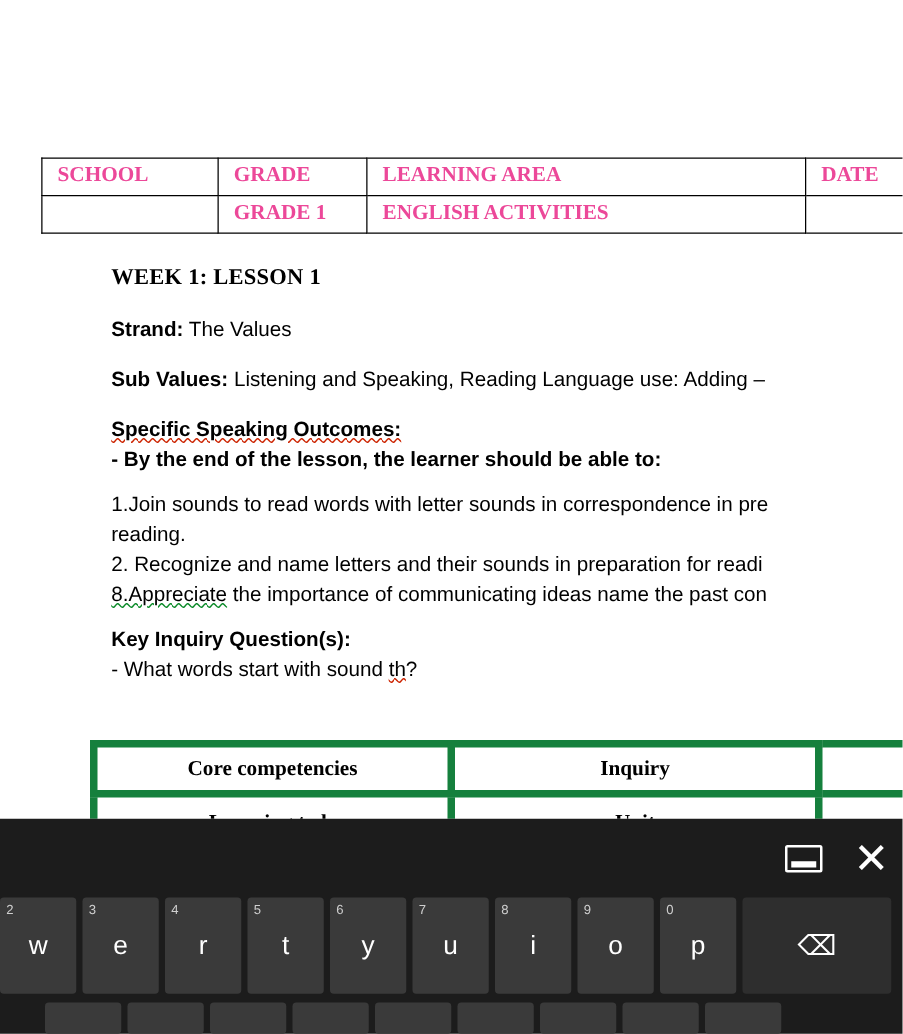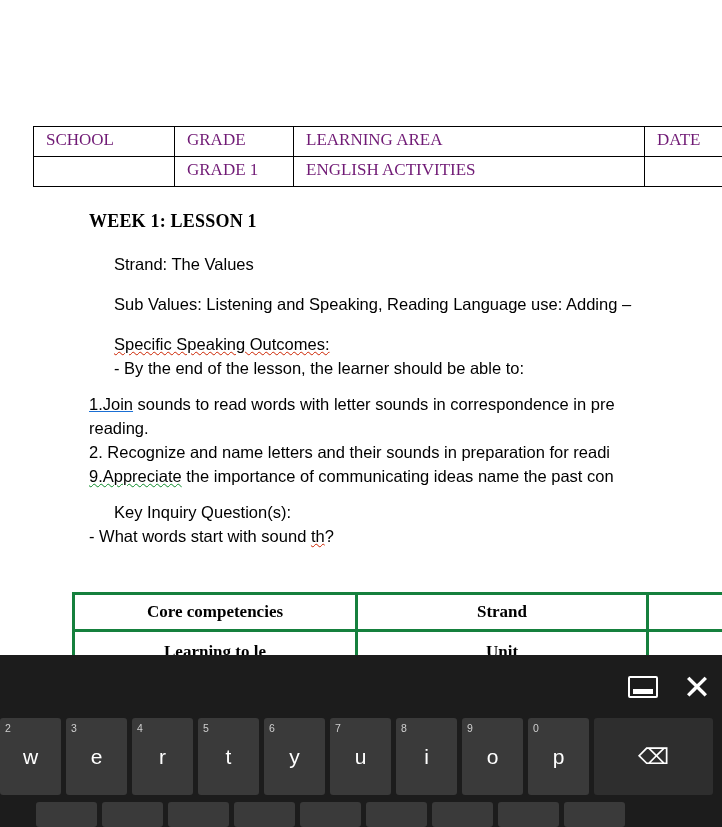--- a/index.html
+++ b/index.html
@@ -32,22 +32,22 @@
     left: 33px;
     top: 126px;
     width: 720px;
     border-collapse: collapse;
     table-layout: fixed;
   }
   .hdr-table td {
     border: 1px solid #000;
     font-family: "Liberation Serif", serif;
     font-size: 17px;
-    font-weight: normal;
-    color: #701a75;
+    font-weight: bold;
+    color: #ec4899;
     padding: 3px 6px 4px 6px;
     vertical-align: top;
     height: 22px;
   }
   .col-school { width: 122px; }
   .col-level  { width: 100px; }
   .col-area   { width: 332px; }
   .col-date   { width: 160px; }
   .hdr-table td.indent { padding-left: 12px; }
 
@@ -63,38 +63,37 @@
     font-size: 16.5px;
     line-height: 1.0;
     white-space: nowrap;
   }
   .serif-title {
     font-family: "Liberation Serif", serif;
     font-size: 18px;
     font-weight: bold;
     letter-spacing: .2px;
   }
-  .b { font-weight: normal; margin-left: 25px; }
+  .b { font-weight: bold; }
   .gap-s { height: 12px; }
   .gap-m { height: 16px; }
   .gap-l { height: 22px; }
 
   .para {
     font-size: 16.5px;
     line-height: 24px;
     white-space: nowrap;
   }
   .ul-red {
     text-decoration: underline;
     text-decoration-color: #cc2200;
     text-decoration-style: wavy;
     text-decoration-thickness: 1px;
   }
   .ul-blue {
-    text-decoration: underline;
     text-decoration-color: #1a6fd4;
     text-decoration-style: solid;
     text-decoration-thickness: 1px;
     margin-top: 32px;
   }
   .ul-green {
     text-decoration: underline;
     text-decoration-color: #0a8a28;
     text-decoration-style: wavy;
     text-decoration-thickness: 1px;
@@ -103,21 +102,21 @@
   
   .low-table {
     position: absolute;
     left: 72px;
     top: 592px;
     width: 700px;
     border-collapse: collapse;
     table-layout: fixed;
   }
   .low-table td {
-    border: 3px solid #15803d;
+    border: 6px solid #15803d;
     font-family: "Liberation Serif", serif;
     font-size: 17px;
     font-weight: bold;
     text-align: center;
     color: #000;
     padding: 7px 4px;
     vertical-align: top;
   }
   .low-table td.body-cell {
     font-size: 17px;
@@ -267,36 +266,36 @@
     <div class="para b">- By the end of the lesson, the learner should be able to:</div>
 
     <div class="gap-s"></div>
 
     <div class="para">
       <span class="ul-blue">1.Join</span><span> sounds to read words with letter sounds in correspondence in pre</span>
     </div>
     <div class="para">reading.</div>
     <div class="para">2. Recognize and name letters and their sounds in preparation for readi</div>
     <div class="para">
-      <span class="ul-green">9.Appreciate</span><span> the importance of communicating ideas name the past con</span>
+      <span class="ul-green">8.Appreciate</span><span> the importance of communicating ideas name the past con</span>
     </div>
 
     <div class="gap-s"></div>
 
     <div class="para b">Key Inquiry Question(s):</div>
     <div class="para">
       <span>- What words start with sound </span><span class="ul-red">th</span><span>?</span>
     </div>
   </div>
 
   <table class="low-table">
     <tbody>
         <tr>
       <td class="lc1">Core competencies</td>
-      <td class="lc2">Strand</td>
+      <td class="lc2">Inquiry</td>
       <td class="lc3">Lif</td>
     </tr>
     <tr>
       <td class="lc1 body-cell">Learning to le</td>
       <td class="lc2 body-cell">Unit</td>
       <td class="lc3 body-cell">Lif</td>
     </tr>
   </tbody>
     </table>
 </div>

